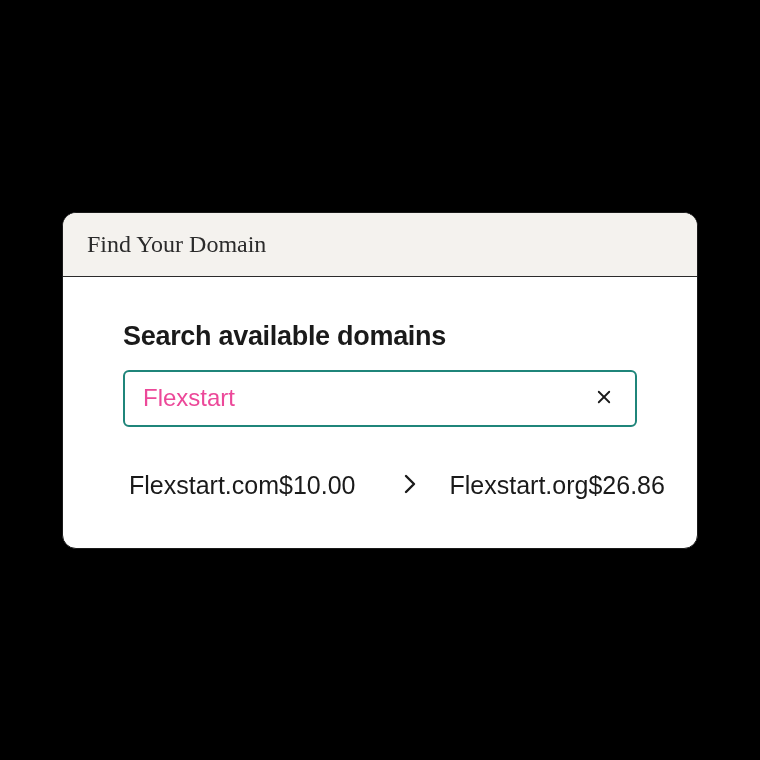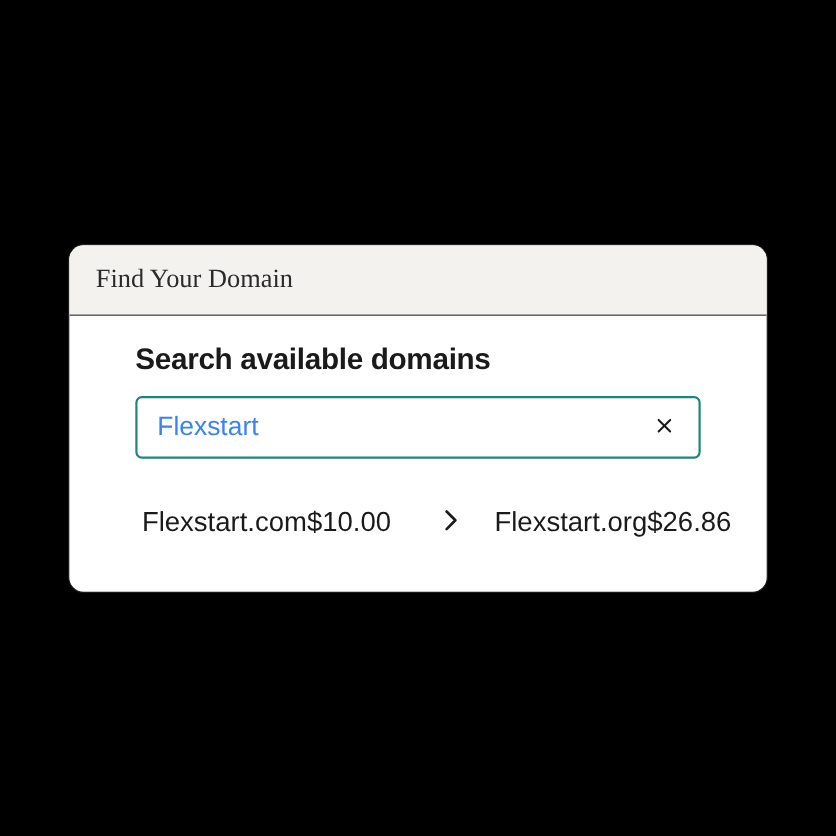--- a/index.html
+++ b/index.html
@@ -22,21 +22,21 @@
     }
     .titlebar {
       background: #f4f2ee;
       padding: 18px 24px;
       border-bottom: 1px solid #2b2b2b;
       font-family: Georgia, "Times New Roman", serif;
       font-size: 24px;
       color: #2b2b2b;
     }
     .content {
-      padding: 24px 60px 48px 60px;
+      padding: 44px 60px 48px 60px;
     }
     .heading {
       font-size: 27px;
       font-weight: 600;
       color: #1a1a1a;
       margin-bottom: 18px;
       letter-spacing: -0.3px;
     }
     .search-row {
       display: flex;
@@ -44,21 +44,21 @@
       border: 2px solid #1f857a;
       border-radius: 6px;
       padding: 12px 18px;
       margin-bottom: 44px;
     }
     .search-input {
       flex: 1;
       border: none;
       outline: none;
       font-size: 24px;
-      color: #3b82f6;
+      color: #ec4899;
       background: transparent;
       font-family: inherit;
     }
     .clear-btn {
       background: none;
       border: none;
       cursor: pointer;
       padding: 4px;
       display: flex;
       align-items: center;

